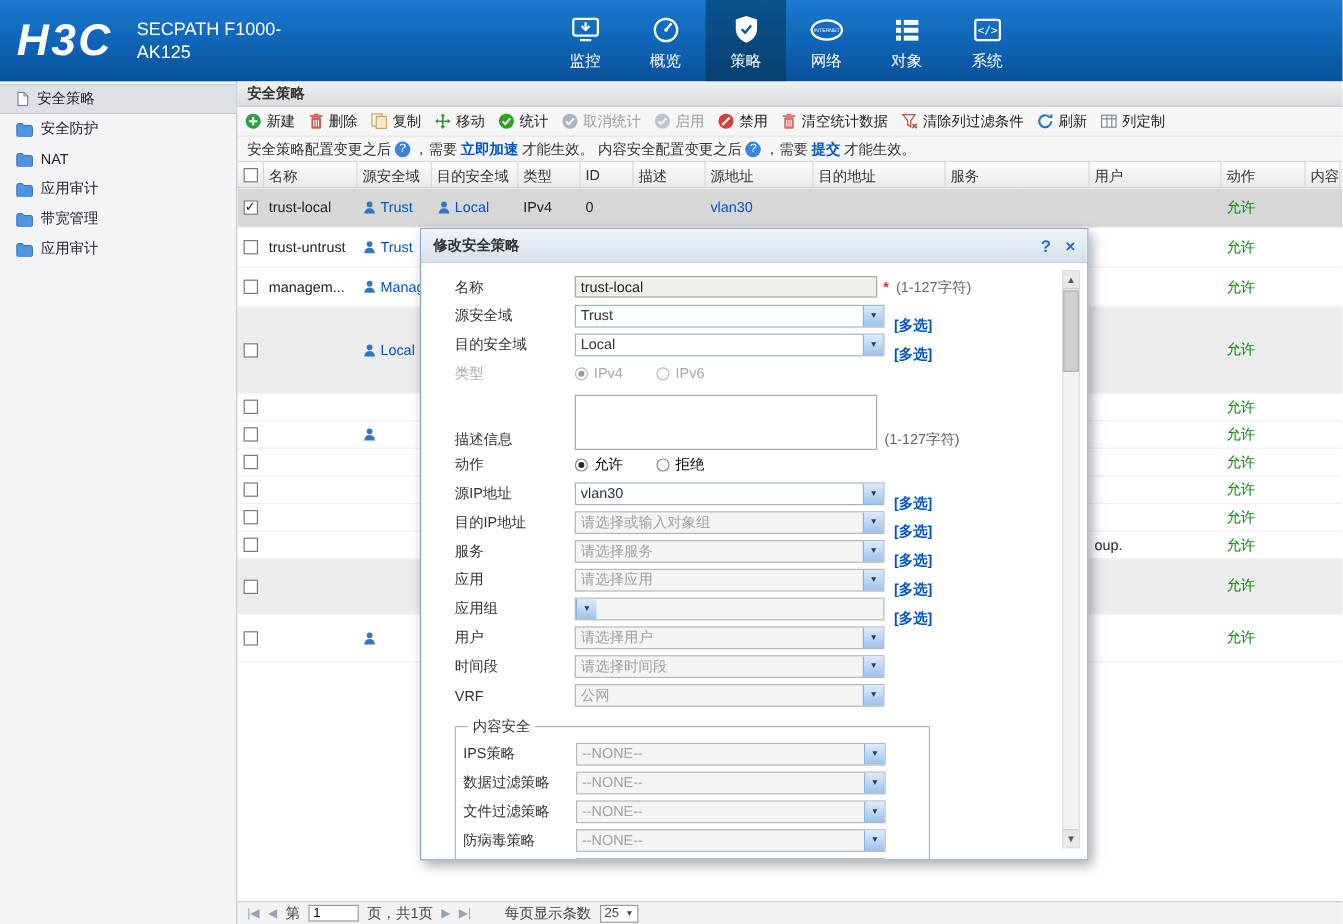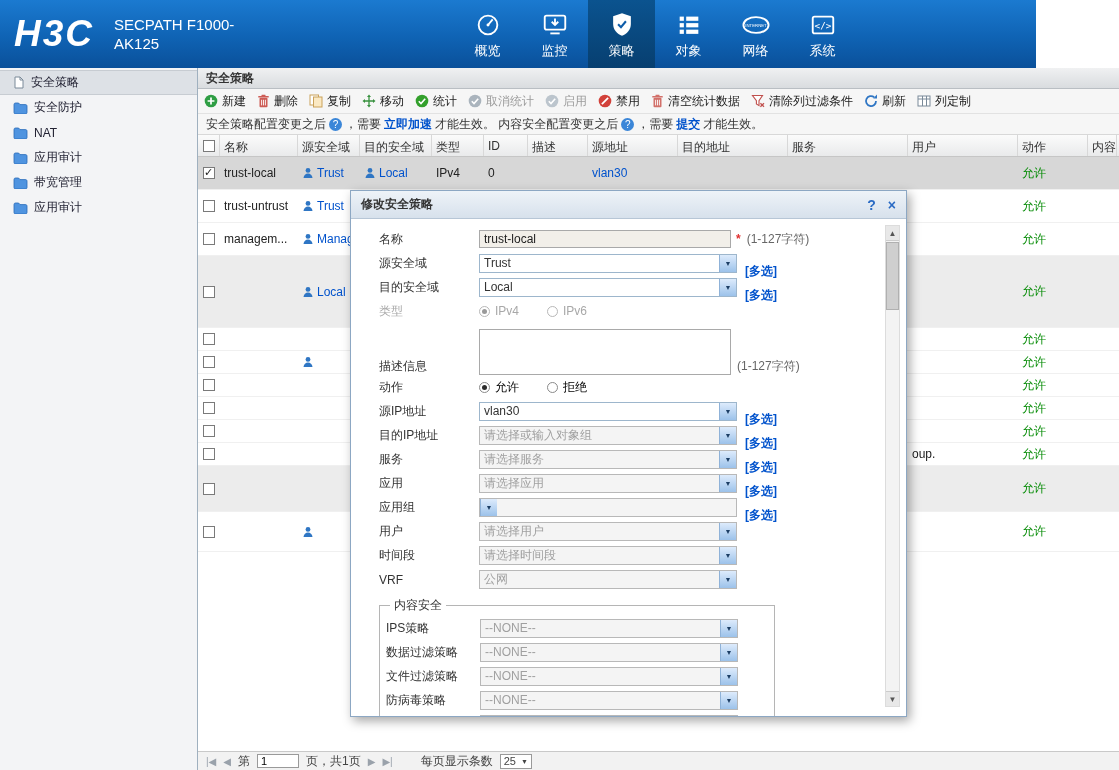--- a/index.html
+++ b/index.html
@@ -1,20 +1,20 @@
 <!DOCTYPE html>
 <html><head>
 <meta charset="utf-8">
 <style>
   * { margin:0; padding:0; box-sizing:border-box; }
   body { font-family:"Liberation Sans","DejaVu Sans",sans-serif; font-size:12px; background:#fff; }
   .screen { position:relative; width:1119px; height:770px; overflow:hidden; background:#fff; }
 
   
-  .topbar { position:absolute; top:0; left:0; width:1036px; height:68px;
+  .topbar { position:absolute; top:0; left:0; width:1119px; height:68px;
     background:linear-gradient(180deg,#1b7ad0 0%,#0f63b4 55%,#0a509a 100%);
     display:flex; align-items:center; color:#fff; }
   .logo { font-size:37px; font-weight:bold; font-style:italic; letter-spacing:2px; margin-left:14px; }
   .product { margin-left:20px; width:150px; font-size:15px; line-height:1.3; }
   .topnav { display:flex; margin-left:190px; height:68px; }
   .topnav-item { width:67px; height:68px; display:flex; flex-direction:column; align-items:center; justify-content:center; cursor:pointer; }
   .topnav-item.active { background:linear-gradient(180deg,#0b538f,#073f70); }
   .nav-ic { height:32px; display:flex; align-items:center; }
   .nav-lb { font-size:13px; margin-top:1px; }
 
@@ -117,69 +117,69 @@
 
 <div class="screen">
 
   <header class="topbar">
     <div class="logo">H3C</div>
     <div class="product">SECPATH F1000-AK125</div>
     <nav class="topnav" id="topnav">
         <div class="topnav-item">
           <span class="nav-ic">
             <svg width="28" height="28" viewBox="0 0 30 30">
+              <rect x="4" y="5" width="22" height="15" rx="2" fill="none" stroke="#fff" stroke-width="2"></rect>
+              <path d="M15 8v6M11.5 11.5L15 15l3.5-3.5" stroke="#fff" stroke-width="2" fill="none"></path>
+              <path d="M10 24h10" stroke="#fff" stroke-width="2"></path>
+            </svg>
+          </span>
+          <span class="nav-lb">监控</span>
+        </div>
+        <div class="topnav-item">
+          <span class="nav-ic">
+            <svg width="28" height="28" viewBox="0 0 30 30">
               <circle cx="15" cy="15" r="10" fill="none" stroke="#fff" stroke-width="2"></circle>
               <path d="M15 15L20 9" stroke="#fff" stroke-width="2"></path>
               <circle cx="15" cy="15" r="1.6" fill="#fff"></circle>
             </svg>
           </span>
           <span class="nav-lb">概览</span>
-        </div>
-        <div class="topnav-item">
-          <span class="nav-ic">
-            <svg width="28" height="28" viewBox="0 0 30 30">
-              <rect x="4" y="5" width="22" height="15" rx="2" fill="none" stroke="#fff" stroke-width="2"></rect>
-              <path d="M15 8v6M11.5 11.5L15 15l3.5-3.5" stroke="#fff" stroke-width="2" fill="none"></path>
-              <path d="M10 24h10" stroke="#fff" stroke-width="2"></path>
-            </svg>
-          </span>
-          <span class="nav-lb">监控</span>
         </div>
         <div class="topnav-item active">
           <span class="nav-ic">
             <svg width="28" height="28" viewBox="0 0 30 30">
               <path d="M15 2.5l9.5 3.2v8.1c0 6.3-4.2 10.4-9.5 12.6C9.7 24.2 5.5 20.1 5.5 13.8V5.7z" fill="#fff"></path>
               <path d="M10.8 14.2l3.1 3.2 5.3-6.4" stroke="#0d5ca9" stroke-width="2.2" fill="none"></path>
             </svg>
           </span>
           <span class="nav-lb">策略</span>
+        </div>
+        <div class="topnav-item">
+          <span class="nav-ic">
+            <svg width="30" height="28" viewBox="0 0 32 30">
+              <ellipse cx="16" cy="15" rx="13.5" ry="8.5" fill="none" stroke="#fff" stroke-width="2"></ellipse>
+              <text x="16" y="17" font-size="4.6" fill="#fff" text-anchor="middle" font-family="sans-serif">INTERNET</text>
+            </svg>
+          </span>
+          <span class="nav-lb">网络</span>
         </div>
         <div class="topnav-item">
           <span class="nav-ic">
             <svg width="28" height="28" viewBox="0 0 30 30">
               <g fill="#fff">
                 <rect x="5" y="6" width="4.5" height="4.5"></rect>
                 <rect x="12" y="6" width="13" height="4.5"></rect>
                 <rect x="5" y="13" width="4.5" height="4.5"></rect>
                 <rect x="12" y="13" width="13" height="4.5"></rect>
                 <rect x="5" y="20" width="4.5" height="4.5"></rect>
                 <rect x="12" y="20" width="13" height="4.5"></rect>
               </g>
             </svg>
           </span>
           <span class="nav-lb">对象</span>
-        </div>
-        <div class="topnav-item">
-          <span class="nav-ic">
-            <svg width="30" height="28" viewBox="0 0 32 30">
-              <ellipse cx="16" cy="15" rx="13.5" ry="8.5" fill="none" stroke="#fff" stroke-width="2"></ellipse>
-              <text x="16" y="17" font-size="4.6" fill="#fff" text-anchor="middle" font-family="sans-serif">INTERNET</text>
-            </svg>
-          </span>
-          <span class="nav-lb">网络</span>
         </div>
         <div class="topnav-item">
           <span class="nav-ic">
             <svg width="28" height="28" viewBox="0 0 30 30">
               <rect x="4" y="6" width="22" height="18" rx="2" fill="none" stroke="#fff" stroke-width="2"></rect>
               <text x="15" y="19" font-size="10" fill="#fff" text-anchor="middle" font-family="monospace">&lt;/&gt;</text>
             </svg>
           </span>
           <span class="nav-lb">系统</span>
         </div>

